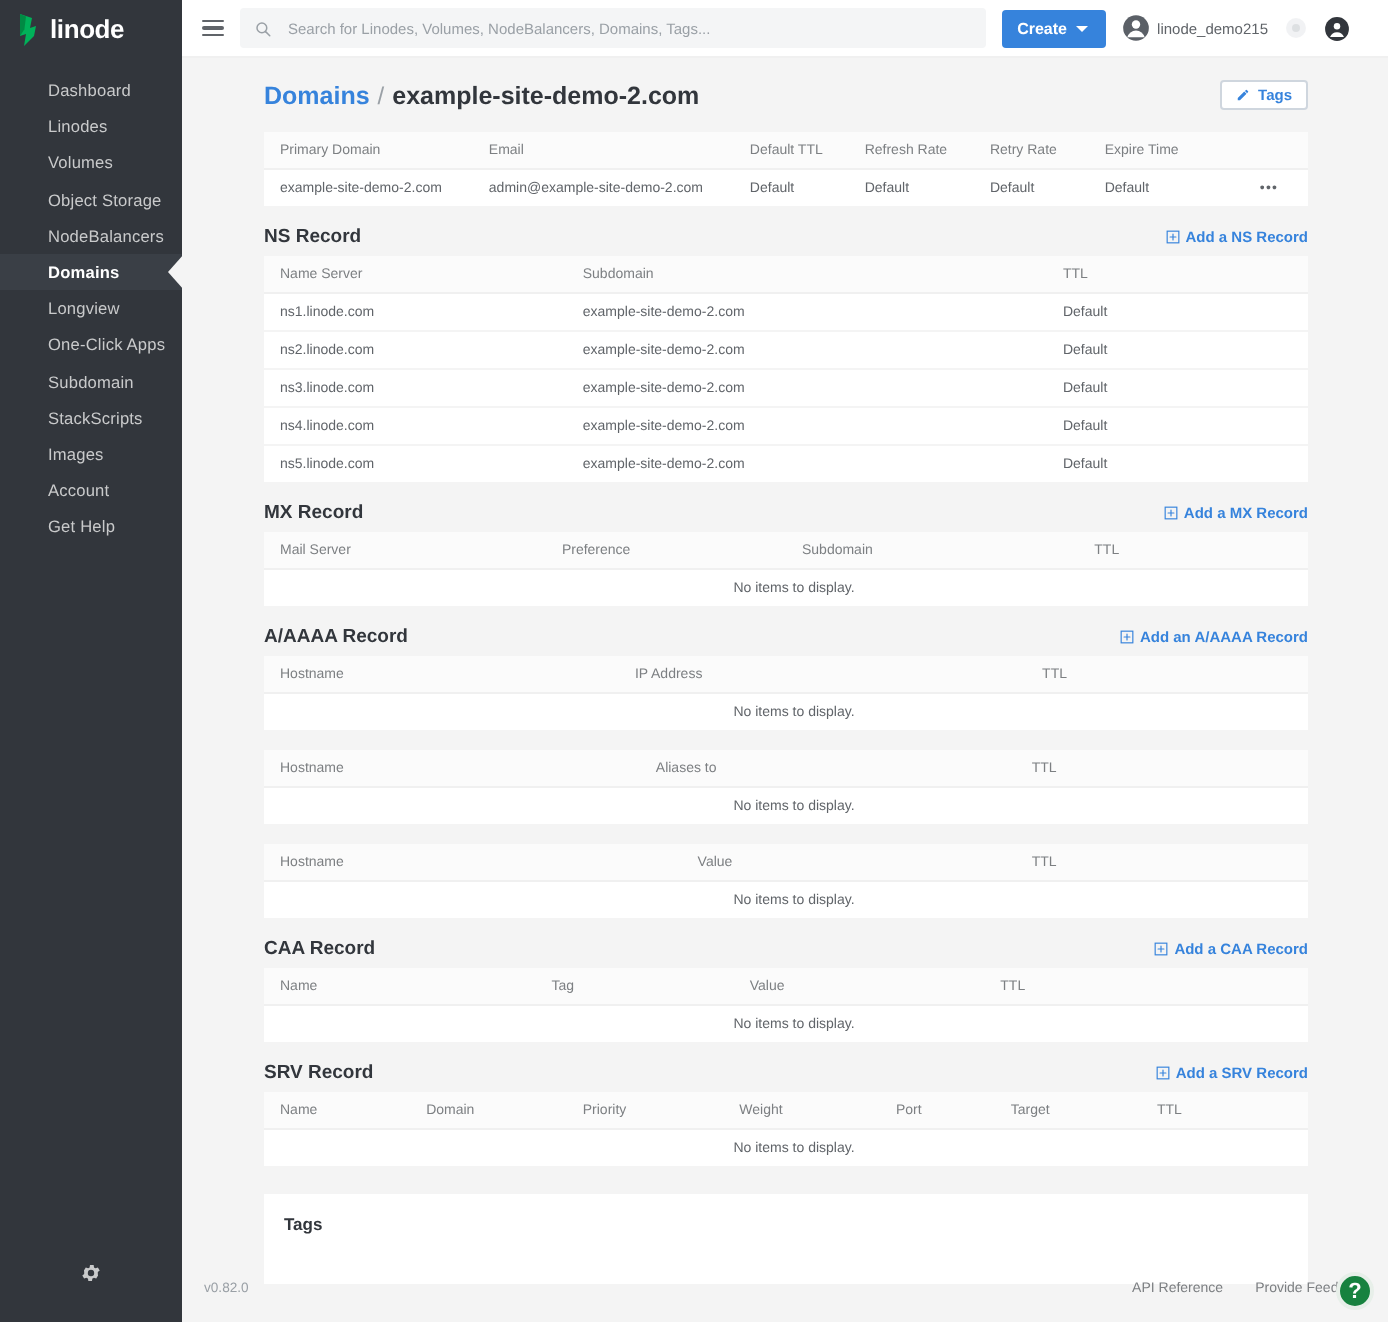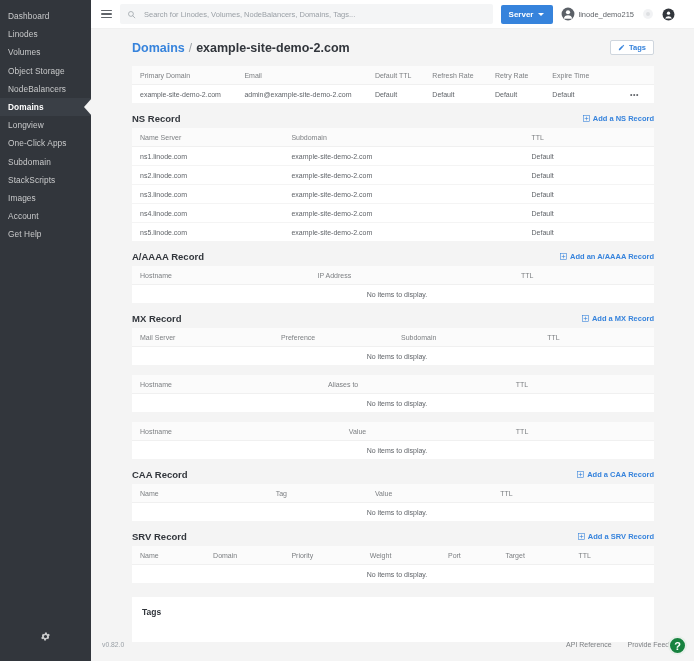--- a/index.html
+++ b/index.html
@@ -28,21 +28,21 @@
   }
   .logo-mark { width: 13px; height: 16px; display: block; }
   .logo-text {
     color: #ffffff; font-size: 13px; font-weight: 600;
     letter-spacing: -0.2px; line-height: 1;
   }
   .nav { margin-top: 7px; display: flex; flex-direction: column; }
   .nav-item {
     height: 18.2px;
     display: flex; align-items: center;
-    padding-left: 8px;
+    padding-left: 24px;
     color: #c9cacb;
     font-size: 8.3px;
     letter-spacing: .1px;
     position: relative;
     cursor: pointer;
   }
   .nav-item.active {
     background: #3a3f46;
     color: #fff;
     font-weight: 600;
@@ -225,20 +225,27 @@
     cursor: pointer;
     border: 2px solid #e7efe9;
   }
 </style>
 </head>
 <body>
 
 <div class="app">
 
   <nav class="sidebar">
+    <div class="logo-area">
+      <svg class="logo-mark" viewBox="0 0 13 16">
+        <path d="M2 0 L8 2 L7 7 L10 6 L9 11 L4 16 L5 10 L2 11 Z" fill="#00b159"></path>
+        <path d="M2 0 L5 1.2 L4.2 7.6 L2 11 Z" fill="#008a43"></path>
+      </svg>
+      <span class="logo-text">linode</span>
+    </div>
     <div class="nav" id="nav-list">
         <div class="nav-item">
           <span>Dashboard</span>
         </div>
         <div class="nav-item">
           <span>Linodes</span>
         </div>
         <div class="nav-item">
           <span>Volumes</span>
         </div>
@@ -290,21 +297,21 @@
           <span></span>
       </div>
       <div class="searchbox">
         <svg class="search-icon" viewBox="0 0 24 24">
           <circle cx="10.5" cy="10.5" r="6.5" fill="none" stroke="#9aa0a6" stroke-width="2"></circle>
           <line x1="15.5" y1="15.5" x2="21" y2="21" stroke="#9aa0a6" stroke-width="2" stroke-linecap="round"></line>
         </svg>
         <input class="search-input" type="text" placeholder="Search for Linodes, Volumes, NodeBalancers, Domains, Tags..." style="">
       </div>
       <button class="create-btn">
-        <span>Server</span>
+        <span>Create</span>
         <span class="chev"></span>
       </button>
       <div class="user-chip">
         <svg class="avatar-icon" viewBox="0 0 24 24">
           <circle cx="12" cy="12" r="11" fill="#5b6067"></circle>
           <circle cx="12" cy="9" r="3.6" fill="#fff"></circle>
           <path d="M4.6 20a7.6 7.6 0 0114.8 0z" fill="#fff"></path>
         </svg>
         <span class="user-name">linode_demo215</span>
       </div>
@@ -419,20 +426,53 @@
                 <tr>
                   <td>ns5.linode.com</td>
                   <td>example-site-demo-2.com</td>
                   <td>Default</td>
                 </tr>
               </tbody>
             </table>
           </div>
           <div class="section">
             <div class="section-head">
+              <div class="section-title">MX Record</div>
+              <div class="add-link">
+                <svg class="plus-icon" viewBox="0 0 24 24">
+                  <rect x="2" y="2" width="20" height="20" fill="none" stroke="#3683dc" stroke-width="2"></rect>
+                  <path d="M12 7v10M7 12h10" stroke="#3683dc" stroke-width="2" stroke-linecap="round"></path>
+                </svg>
+                <span>Add a MX Record</span>
+              </div>
+            </div>
+            <table class="rec">
+              <colgroup>
+                <col style="width: 27%;">
+                <col style="width: 23%;">
+                <col style="width: 28%;">
+                <col style="width: 22%;">
+              </colgroup>
+              <thead>
+                <tr>
+                  <th>Mail Server</th>
+                  <th>Preference</th>
+                  <th>Subdomain</th>
+                  <th>TTL</th>
+                </tr>
+              </thead>
+              <tbody>
+                <tr>
+                  <td class="empty" colspan="4">No items to display.</td>
+                </tr>
+              </tbody>
+            </table>
+          </div>
+          <div class="section">
+            <div class="section-head">
               <div class="section-title">A/AAAA Record</div>
               <div class="add-link">
                 <svg class="plus-icon" viewBox="0 0 24 24">
                   <rect x="2" y="2" width="20" height="20" fill="none" stroke="#3683dc" stroke-width="2"></rect>
                   <path d="M12 7v10M7 12h10" stroke="#3683dc" stroke-width="2" stroke-linecap="round"></path>
                 </svg>
                 <span>Add an A/AAAA Record</span>
               </div>
             </div>
             <table class="rec">
@@ -444,53 +484,20 @@
               <thead>
                 <tr>
                   <th>Hostname</th>
                   <th>IP Address</th>
                   <th>TTL</th>
                 </tr>
               </thead>
               <tbody>
                 <tr>
                   <td class="empty" colspan="3">No items to display.</td>
-                </tr>
-              </tbody>
-            </table>
-          </div>
-          <div class="section">
-            <div class="section-head">
-              <div class="section-title">MX Record</div>
-              <div class="add-link">
-                <svg class="plus-icon" viewBox="0 0 24 24">
-                  <rect x="2" y="2" width="20" height="20" fill="none" stroke="#3683dc" stroke-width="2"></rect>
-                  <path d="M12 7v10M7 12h10" stroke="#3683dc" stroke-width="2" stroke-linecap="round"></path>
-                </svg>
-                <span>Add a MX Record</span>
-              </div>
-            </div>
-            <table class="rec">
-              <colgroup>
-                <col style="width: 27%;">
-                <col style="width: 23%;">
-                <col style="width: 28%;">
-                <col style="width: 22%;">
-              </colgroup>
-              <thead>
-                <tr>
-                  <th>Mail Server</th>
-                  <th>Preference</th>
-                  <th>Subdomain</th>
-                  <th>TTL</th>
-                </tr>
-              </thead>
-              <tbody>
-                <tr>
-                  <td class="empty" colspan="4">No items to display.</td>
                 </tr>
               </tbody>
             </table>
           </div>
           <div class="section">
             <table class="rec">
               <colgroup>
                 <col style="width: 36%;">
                 <col style="width: 36%;">
                 <col style="width: 28%;">

